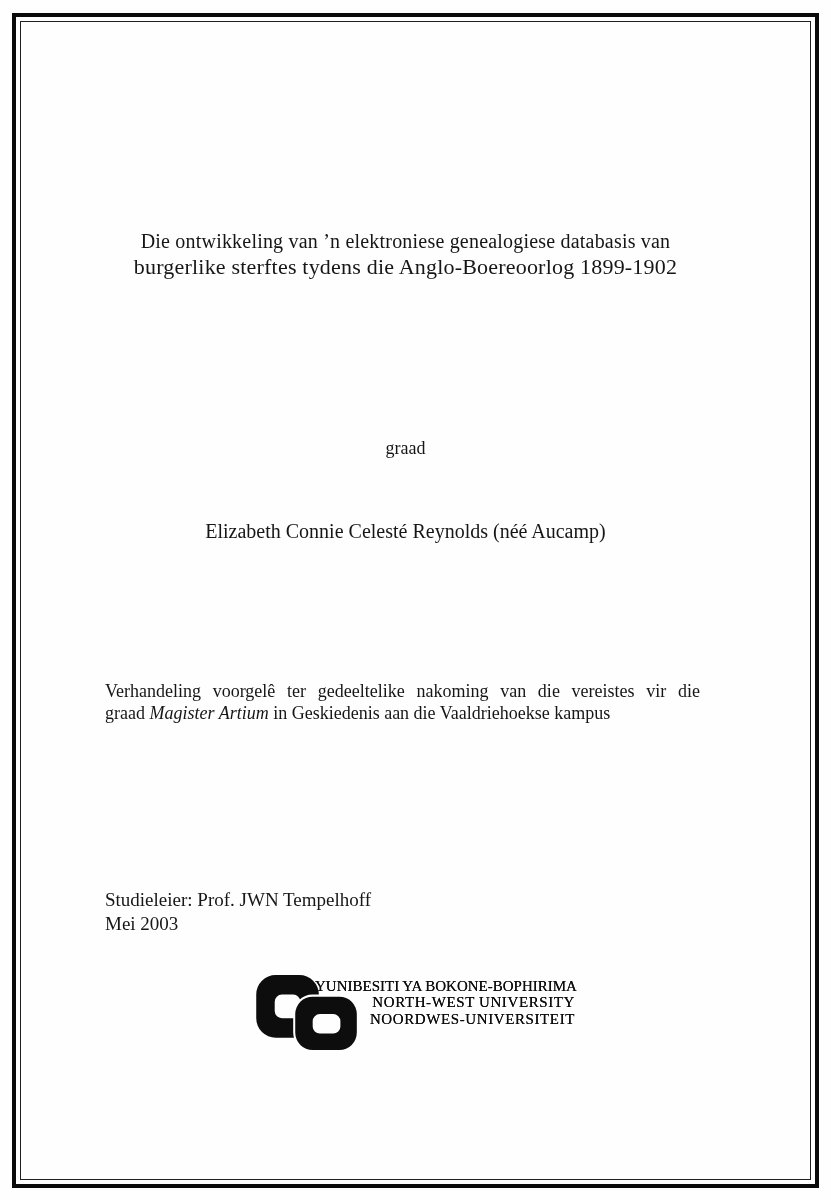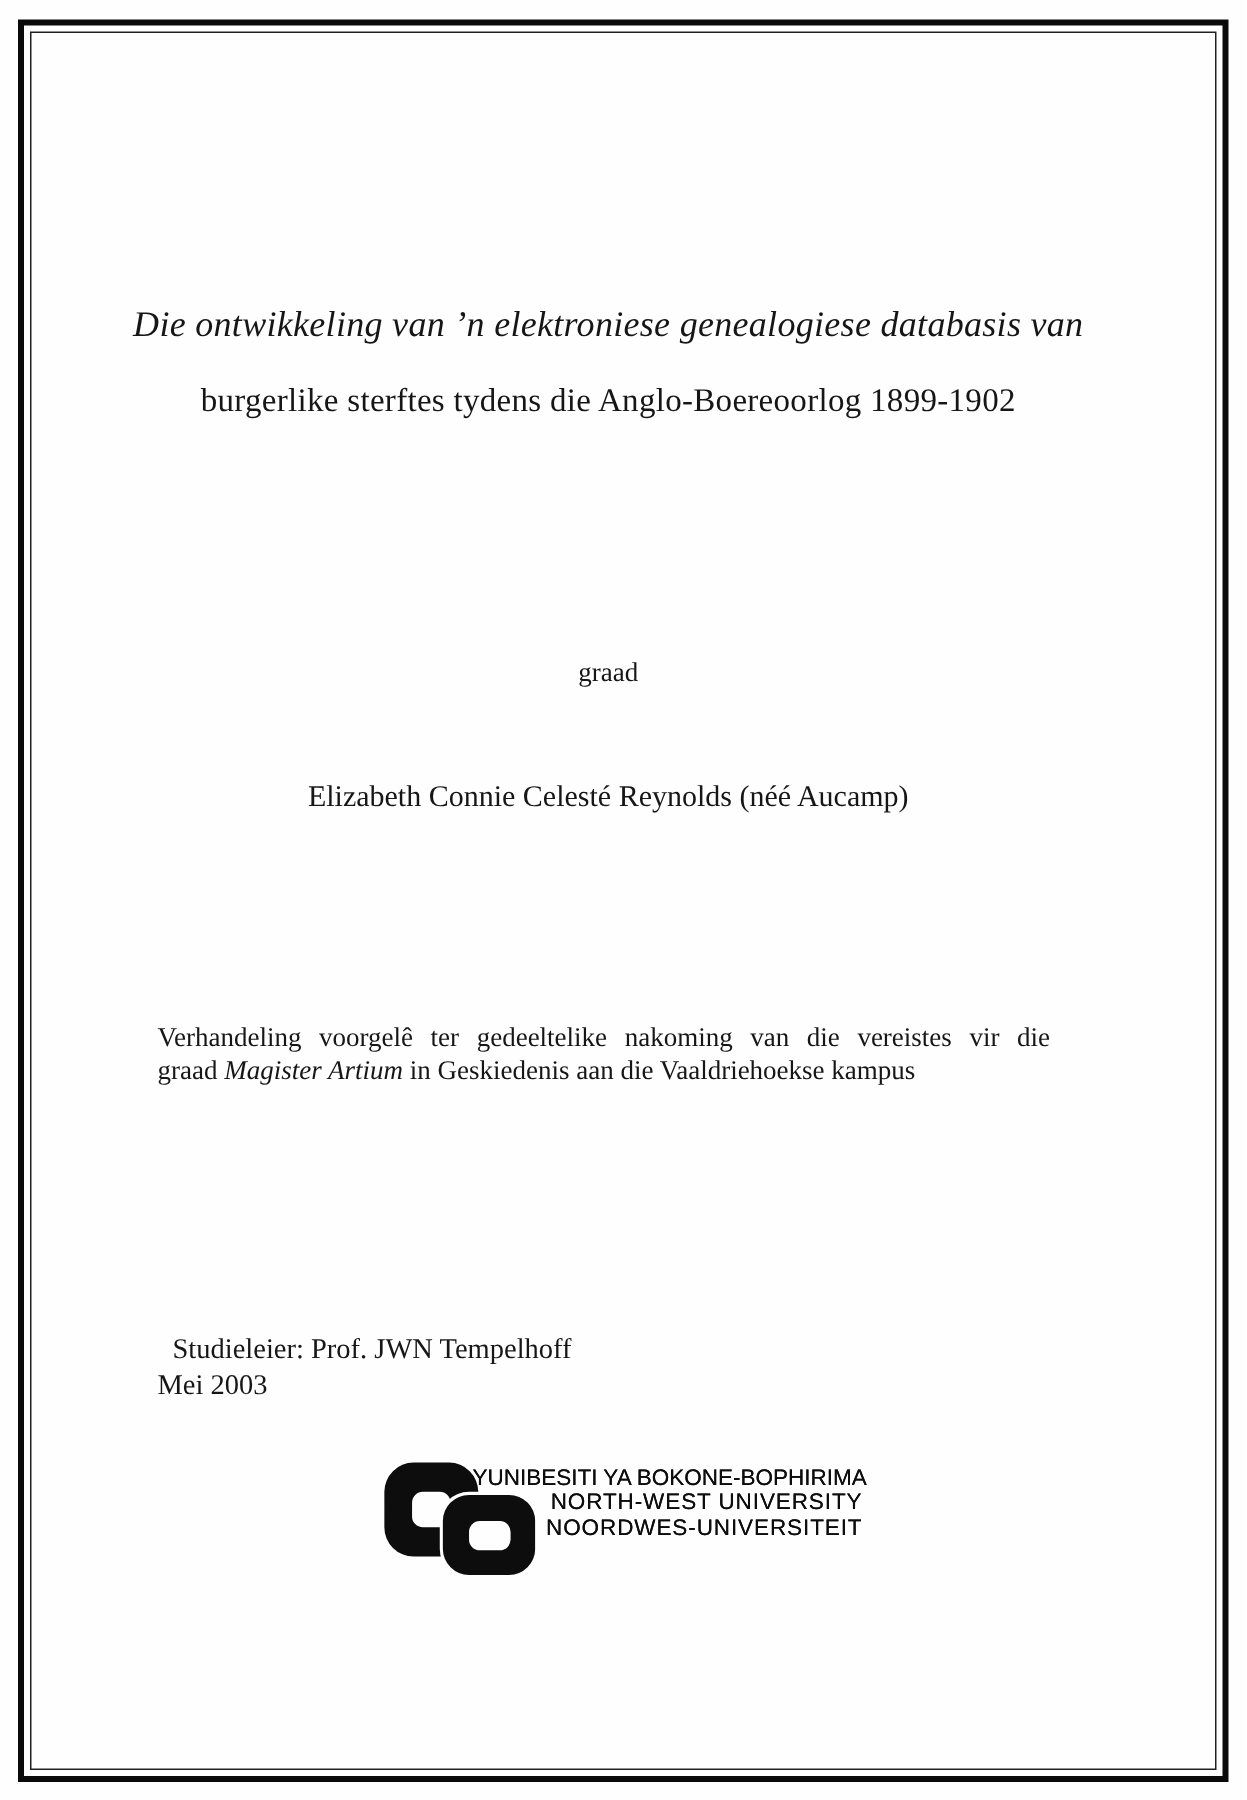--- a/index.html
+++ b/index.html
@@ -29,21 +29,21 @@
     border: 1.4px solid #202020;
     pointer-events: none;
   }
   .row-center {
     position: absolute;
     left: 24px;
     right: 44px;
     text-align: center;
     white-space: nowrap;
   }
-  .title-l1 { top: 204px; font-size: 24px; letter-spacing: 0.2px; font-style: italic; }
+  .title-l1 { top: 230px; font-size: 20px; letter-spacing: 0.2px; }
   .title-l2 { top: 254px; font-size: 22px; letter-spacing: 0.2px; }
   .byline   { top: 438px; font-size: 18px; }
   .author   { top: 520px; font-size: 20px; }
 
   .statement {
     position: absolute;
     left: 105px;
     top: 664px;
     width: 595px;
     font-size: 18px;
@@ -51,21 +51,21 @@
   }
   .statement .st-l1 {
     text-align: justify;
     text-align-last: justify;
     margin-top: 16px;
   }
   .statement em { }
 
   .supervisor {
     position: absolute;
-    left: 115px;
+    left: 105px;
     top: 889px;
     font-size: 19px;
     white-space: nowrap;
   }
   .date {
     position: absolute;
     left: 105px;
     top: 913px;
     font-size: 19px;
     white-space: nowrap;
@@ -77,21 +77,21 @@
     top: 972px;
     width: 103px;
     height: 78px;
   }
   .logo-text {
     position: absolute;
     left: 315px;
     top: 978px;
     width: 260px;
     text-align: right;
-    font-family: Liberation Sans, sans-serif;
+    font-family: Liberation Serif, serif;
     font-size: 15px;
     line-height: 16.4px;
     color: #0d0d0d;
     text-shadow: 0 0 0.4px #0d0d0d;
     white-space: nowrap;
   }
   .logo-text .lt2, .logo-text .lt3 { letter-spacing: 0.6px; }
 </style>
 </head>
 <body>

